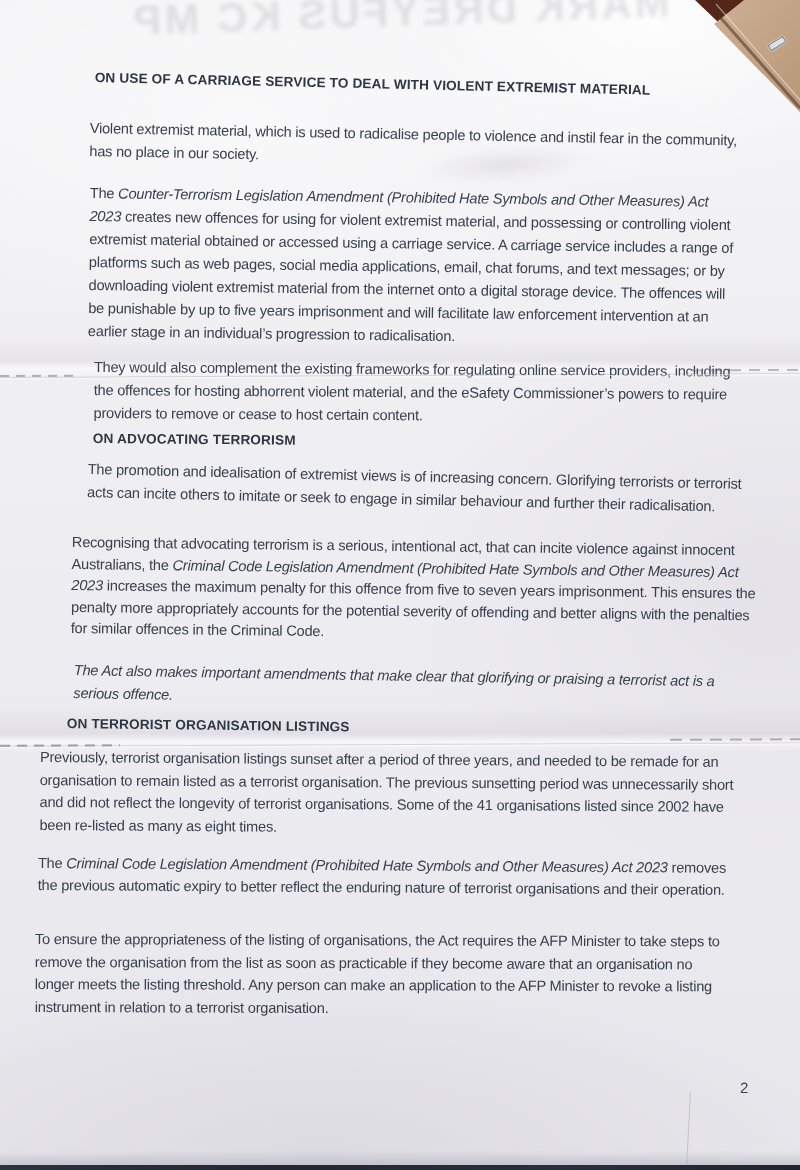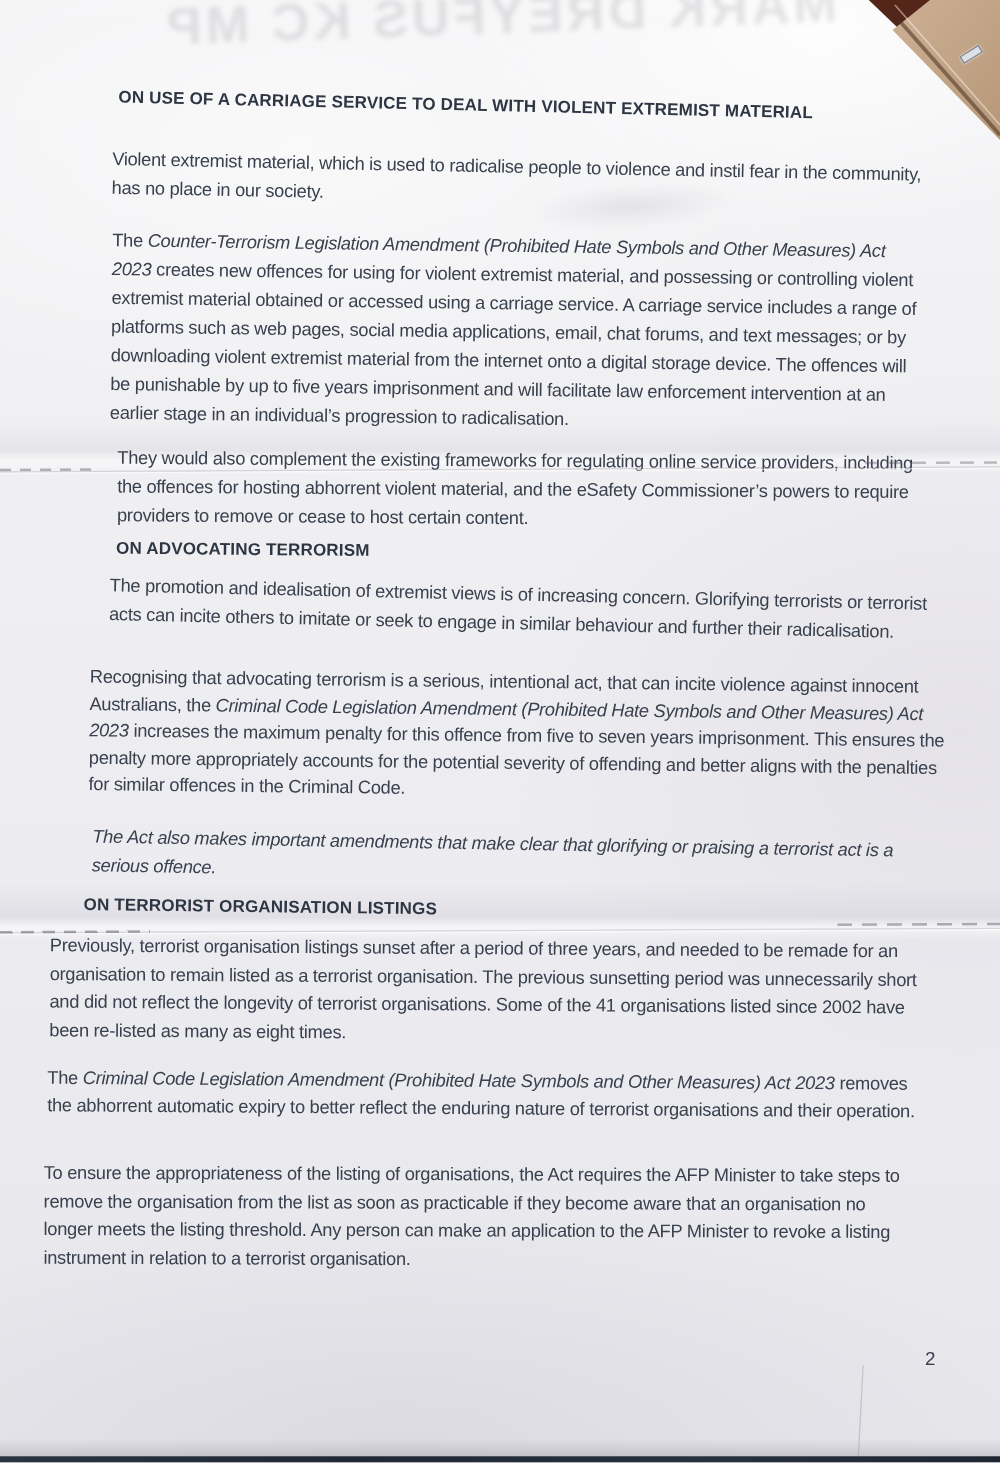--- a/index.html
+++ b/index.html
@@ -121,21 +121,21 @@
   <div class="blk b-p4"><span>The promotion and idealisation of extremist views is of increasing concern. Glorifying terrorists or terrorist acts can incite others to imitate or seek to engage in similar behaviour and further their radicalisation.</span></div>
 
   <div class="blk b-p5"><span>Recognising that advocating terrorism is a serious, intentional act, that can incite violence against innocent Australians, the </span><em>Criminal Code Legislation Amendment (Prohibited Hate Symbols and Other Measures) Act 2023</em><span> increases the maximum penalty for this offence from five to seven years imprisonment. This ensures the penalty more appropriately accounts for the potential severity of offending and better aligns with the penalties for similar offences in the Criminal Code.</span></div>
 
   <div class="blk b-p6"><span>The Act also makes important amendments that make clear that glorifying or praising a terrorist act is a serious offence.</span></div>
 
   <div class="blk hd b-h3">ON TERRORIST ORGANISATION LISTINGS</div>
 
   <div class="blk b-p7"><span>Previously, terrorist organisation listings sunset after a period of three years, and needed to be remade for an organisation to remain listed as a terrorist organisation. The previous sunsetting period was unnecessarily short and did not reflect the longevity of terrorist organisations. Some of the 41 organisations listed since 2002 have been re-listed as many as eight times.</span></div>
 
-  <div class="blk b-p8"><span>The </span><em>Criminal Code Legislation Amendment (Prohibited Hate Symbols and Other Measures) Act 2023</em><span> removes the abhorrent automatic expiry to better reflect the enduring nature of terrorist organisations and their operation.</span></div>
+  <div class="blk b-p8"><span>The </span><em>Criminal Code Legislation Amendment (Prohibited Hate Symbols and Other Measures) Act 2023</em><span> removes the previous automatic expiry to better reflect the enduring nature of terrorist organisations and their operation.</span></div>
 
   <div class="blk b-p9"><span>To ensure the appropriateness of the listing of organisations, the Act requires the AFP Minister to take steps to remove the organisation from the list as soon as practicable if they become aware that an organisation no longer meets the listing threshold. Any person can make an application to the AFP Minister to revoke a listing instrument in relation to a terrorist organisation.</span></div>
 
   <div class="blk pagenum">2</div>
 
   <div class="crease crease-u"></div>
   <div class="crease crease-l"></div>
   <div class="crease-v"></div>
 
   <div class="bottom-shade"></div>

